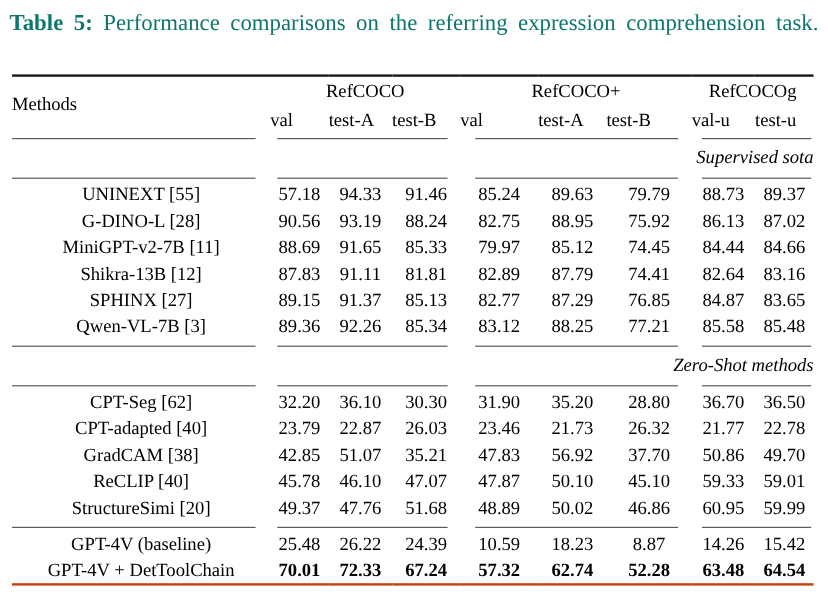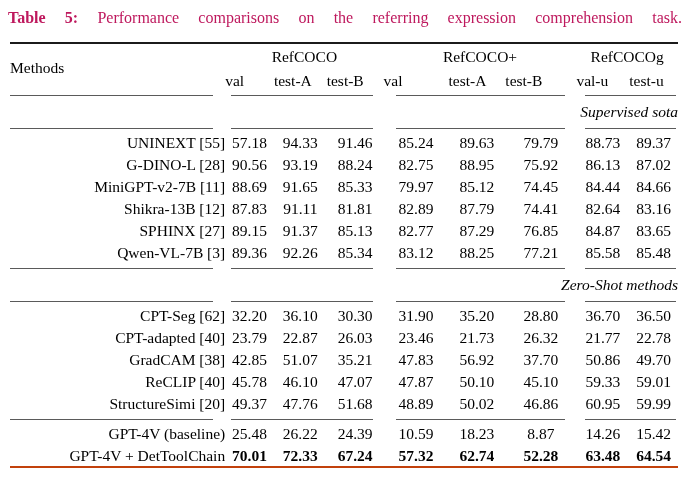--- a/index.html
+++ b/index.html
@@ -12,49 +12,49 @@
     height: 498px;
     overflow: hidden;
     font-family: "Liberation Serif", "DejaVu Serif", serif;
     color: #000000;
   }
   .page {
     padding: 7px 8px 0 8px;
   }
   
   .caption {
-    font-size: 16px;
+    font-size: 19px;
     line-height: 1.33;
-    color: #be185d;
+    color: #0f766e;
   }
   .cap-line1 {
     text-align: justify;
     text-align-last: justify;
     white-space: nowrap;
   }
   .cap-label { font-weight: bold; }
   
   table.results {
     border-collapse: collapse;
     table-layout: fixed;
     width: 668px;
-    margin: 14px 0 0 2px;
+    margin: 30px 0 0 2px;
     font-size: 15.5px;
     color: #000;
   }
   table.results th, table.results td {
     padding: 0;
     font-weight: normal;
     vertical-align: middle;
   }
   tr.group-header th { border-top: 2px solid #1b1b1b; }
   tr.group-header th.gh { text-align: center; height: 26px; }
   th.methods-h { text-align: left; }
   tr.col-header th { text-align: left; height: 21px; }
-  td.m  { text-align: right; }
+  td.m  { text-align: center; }
   td.n  { text-align: center; }
   tr.data-row { height: 22px; }
   tr.section-row td {
     height: 25px;
     font-style: italic;
     text-align: right;
   }
   
   tr.rule-row td { height: 8px; }
   .rl { height: 1px; background: #5a5a5a; }

